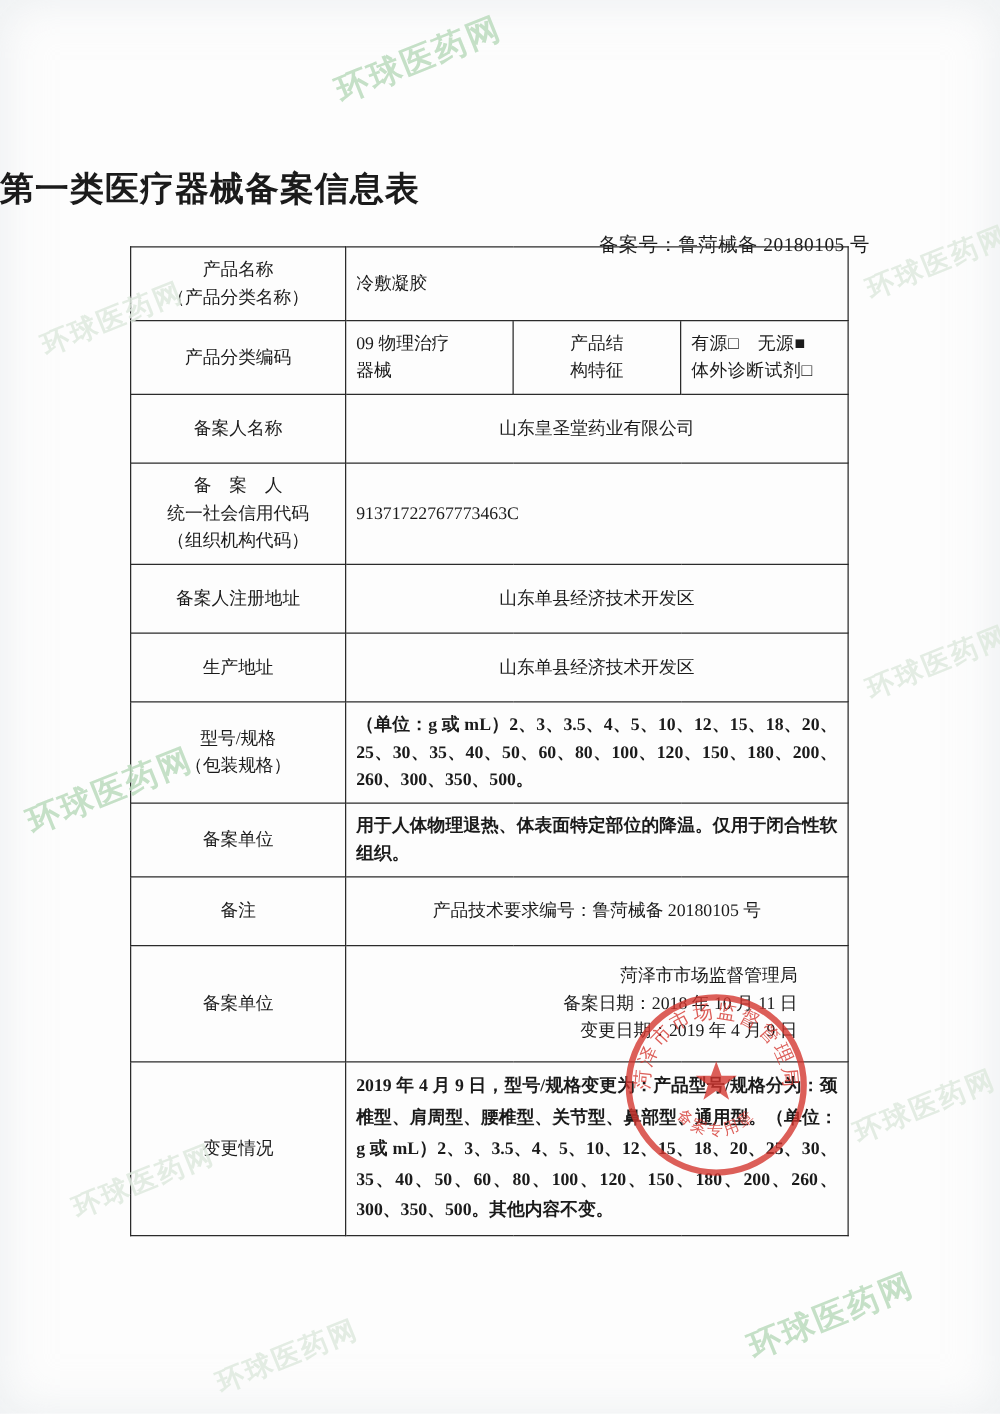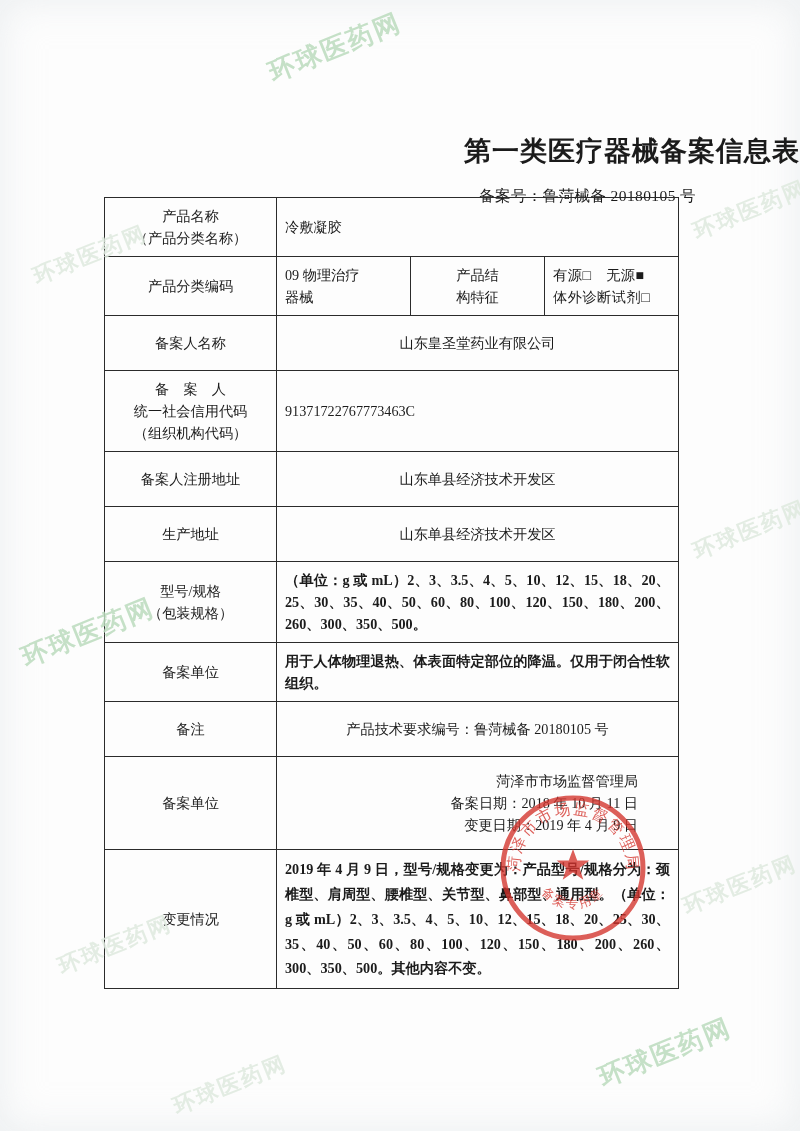--- a/index.html
+++ b/index.html
@@ -26,21 +26,21 @@
     inset: 0;
     box-shadow: inset 0 0 40px rgba(220,225,230,0.55);
     pointer-events: none;
   }
 
   .doc-title {
     position: absolute;
     top: 133px;
     left: 0;
     width: 800px;
-    text-align: right;
+    text-align: left;
     font-size: 27px;
     font-weight: bold;
     letter-spacing: 1px;
     font-family: Liberation Sans, sans-serif;
   }
   .record-no {
     position: absolute;
     top: 186px;
     right: 104px;
     font-size: 15.5px;

